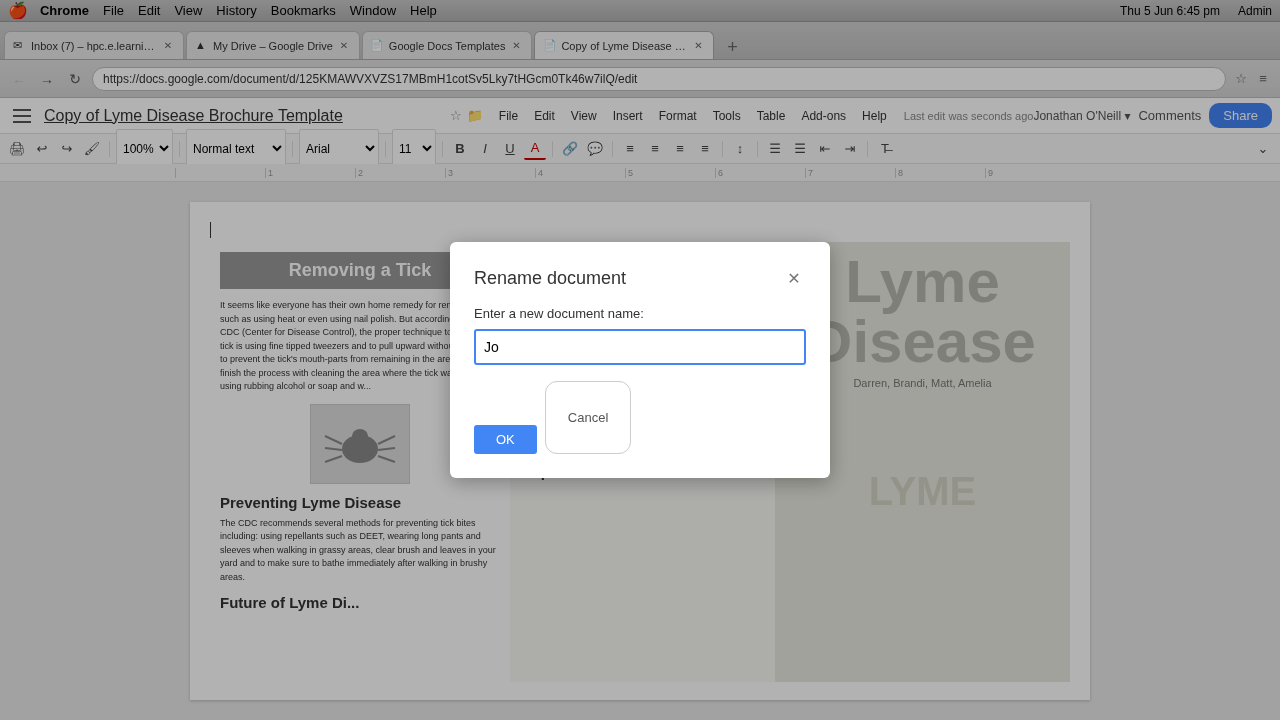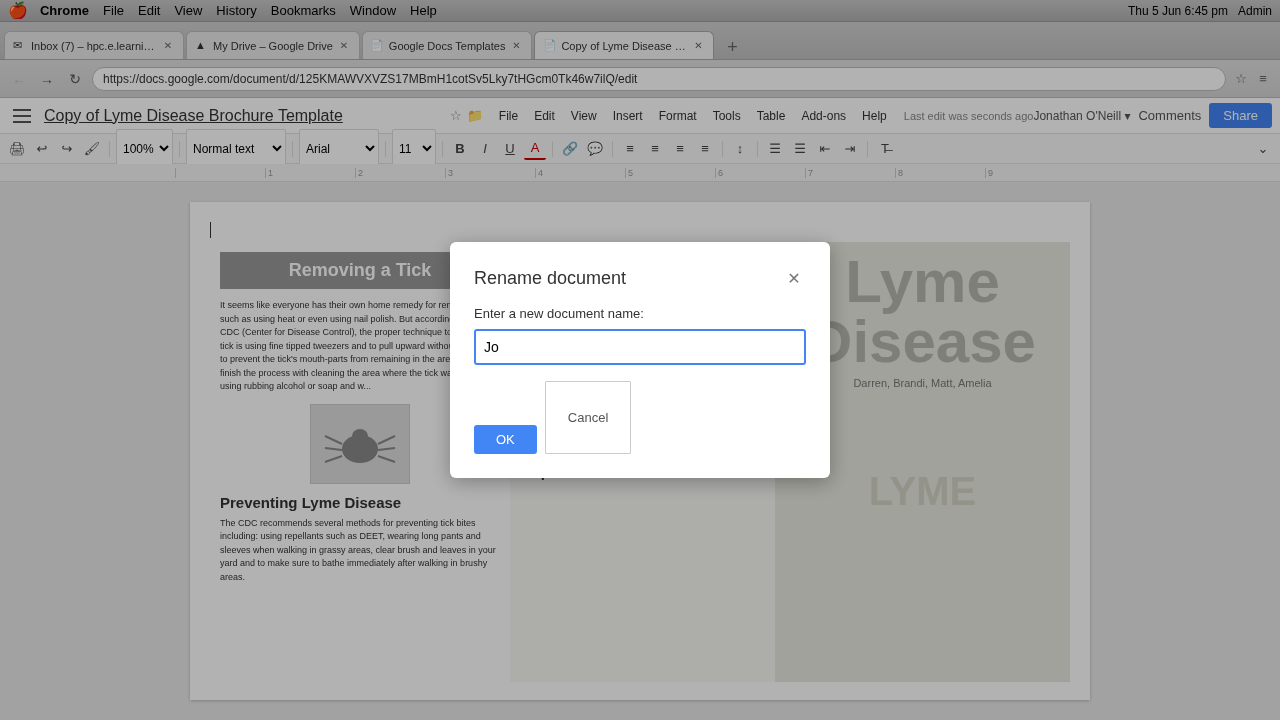--- a/index.html
+++ b/index.html
@@ -8,21 +8,21 @@
     
     .menubar {
       width: 100%; height: 22px; background: linear-gradient(to bottom, #c8c8c8, #b0b0b0);
       display: flex; align-items: center; padding: 0 8px;
       font-size: 13px; color: #000;
       border-bottom: 1px solid #999;
     }
     .menubar-apple { margin-right: 12px; font-size: 16px; }
     .menubar-item { margin-right: 14px; font-weight: 500; cursor: default; }
     .menubar-item.active { font-weight: bold; }
-    .menubar-right { margin-left: auto; display: flex; align-items: center; gap: 10px; font-size: 12px; }
+    .menubar-right { margin-left: auto; display: flex; align-items: center; gap: 18px; font-size: 12px; }
 
     
     .chrome-window {
       width: 100%; height: 698px; background: #f5f5f5; display: flex; flex-direction: column;
     }
 
     
     .tab-bar {
       height: 38px; background: linear-gradient(to bottom, #d0d0d0, #c0c0c0);
       display: flex; align-items: flex-end; padding: 0 4px;
@@ -66,21 +66,21 @@
       display: flex; align-items: center; padding: 2px 8px; height: 36px;
     }
     .doc-menu-icon { width: 28px; height: 28px; display: flex; align-items: center; justify-content: center;
       cursor: pointer; border-radius: 3px; }
     .doc-title { font-size: 16px; color: #333; font-weight: 400; flex: 1; padding: 0 8px; text-decoration: underline; }
     .doc-menus { display: flex; gap: 2px; margin-left: 8px; }
     .doc-menu-item { font-size: 12px; color: #333; padding: 3px 7px; cursor: pointer; border-radius: 3px; }
     .doc-status { font-size: 11px; color: #888; margin-left: 10px; }
     .doc-actions { display: flex; align-items: center; gap: 8px; margin-left: auto; }
     .btn-share {
-      background: #4285f4; color: #fff; border: none; border-radius: 3px;
+      background: #4285f4; color: #fff; border: none; border-radius: 10px;
       padding: 5px 14px; font-size: 13px; cursor: pointer;
     }
     .btn-comments { background: none; border: none; font-size: 13px; color: #555; cursor: pointer; }
     .user-name { font-size: 12px; color: #555; }
 
     
     .format-bar {
       background: #f8f8f8; border-bottom: 1px solid #e0e0e0;
       display: flex; align-items: center; padding: 2px 6px; height: 30px; gap: 3px; flex-wrap: nowrap;
     }
@@ -150,21 +150,21 @@
     .modal-input {
       width: 100%; height: 36px; border: 2px solid #4285f4; border-radius: 3px;
       padding: 0 8px; font-size: 14px; outline: none; margin-bottom: 16px;
     }
     .modal-actions { display: flex; gap: 8px; }
     .btn-ok {
       background: #4285f4; color: #fff; border: none; border-radius: 3px;
       padding: 7px 22px; font-size: 13px; cursor: pointer; font-weight: 500; margin-top: 44px;
     }
     .btn-cancel {
-      background: none; color: #555; border: 1px solid #ccc; border-radius: 1px;
+      background: none; color: #555; border: 1px solid #ccc; border-radius: 12px;
       padding: 7px 22px; font-size: 13px; cursor: pointer;
     }
   </style>
 </head>
 <body>
 
 <div class="menubar">
   <span class="menubar-apple">🍎</span>
   <span class="menubar-item active">Chrome</span>
   <span class="menubar-item">File</span>
@@ -331,20 +331,21 @@
               <line x1="22" y1="30" x2="5" y2="22" stroke="#888" stroke-width="2"></line>
               <line x1="22" y1="36" x2="5" y2="34" stroke="#888" stroke-width="2"></line>
               <line x1="22" y1="42" x2="5" y2="48" stroke="#888" stroke-width="2"></line>
               <line x1="58" y1="30" x2="75" y2="22" stroke="#888" stroke-width="2"></line>
               <line x1="58" y1="36" x2="75" y2="34" stroke="#888" stroke-width="2"></line>
               <line x1="58" y1="42" x2="75" y2="48" stroke="#888" stroke-width="2"></line>
             </svg>
           </div>
           <div class="sub-heading">Preventing Lyme Disease</div>
           <p class="body-text">The CDC recommends several methods for preventing tick bites including: using repellants such as DEET, wearing long pants and sleeves when walking in grassy areas, clear brush and leaves in your yard and to make sure to bathe immediately after walking in brushy areas.</p>
+          <div class="sub-heading">Future of Lyme Di...</div>
         </div>
 
         <div class="col2">
           <div class="section-heading light">Environment</div>
           <p class="body-text">populations. This explains why tick populations tend to be down a year and a half after a severe winter. Cold winters knock mouse populations; this in turn reduces the probability of a tick larvae finding a host in the spring and maturing the following year. The same effect can be observed with other rodents and mammals, such as deer. Many believe that dry summers cause a dip in tick populations for that year, but they actually cause the young ticks to perish, causing a decrease in population the following year. It is vital to understand the environment's effect on ticks so that we can better defend ourselves against Lyme disease.</p>
           <div class="sub-heading">Map</div>
         </div>
 
         <div class="col3">
           <div class="big-title">Lyme</div>

